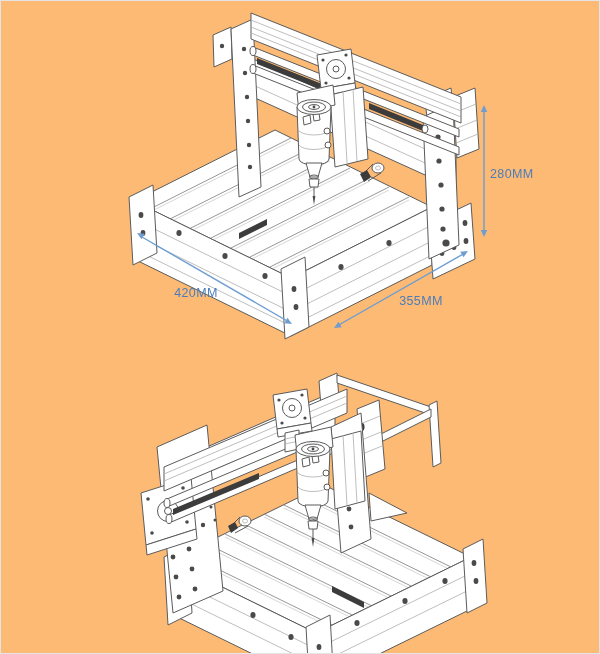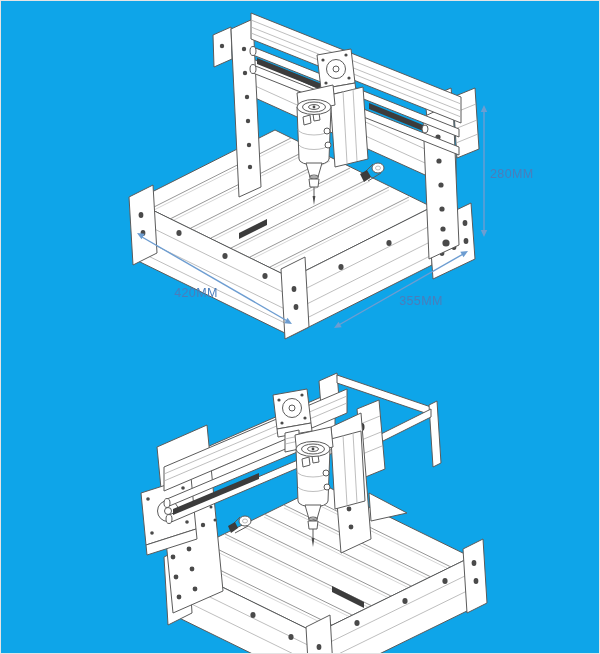--- a/index.html
+++ b/index.html
@@ -1,20 +1,20 @@
 <!DOCTYPE html>
 <html><head>
 <meta charset="utf-8">
 <style>
   html,body{margin:0;padding:0;background:#ffffff;}
   .sheet{
     position:relative;
     width:598px;height:652px;
     border:1px solid #e4e4e4;
-    background:#0ea5e9;
+    background:#fdba74;
     overflow:hidden;
     font-family:"Liberation Sans", sans-serif;
     text-align:right;
   }
   svg{display:block;}
   .dim-text{
     font-family:"Liberation Sans", sans-serif;
     font-size:12.5px;
     letter-spacing:.4px;
     fill:#4b7dbb;

